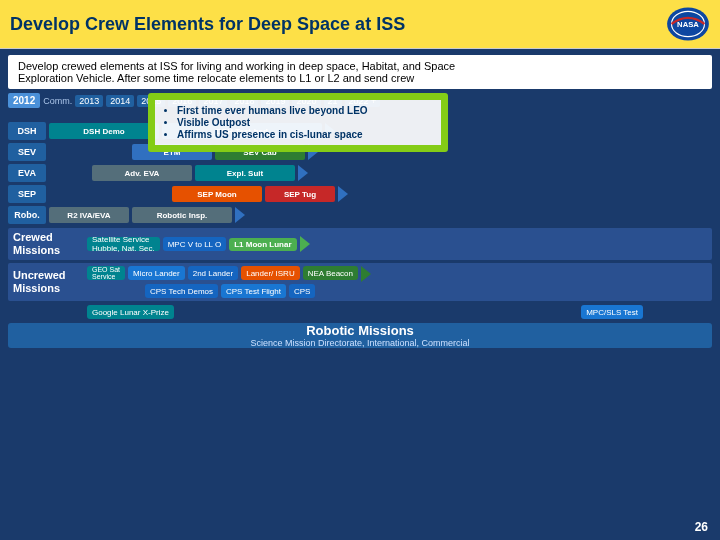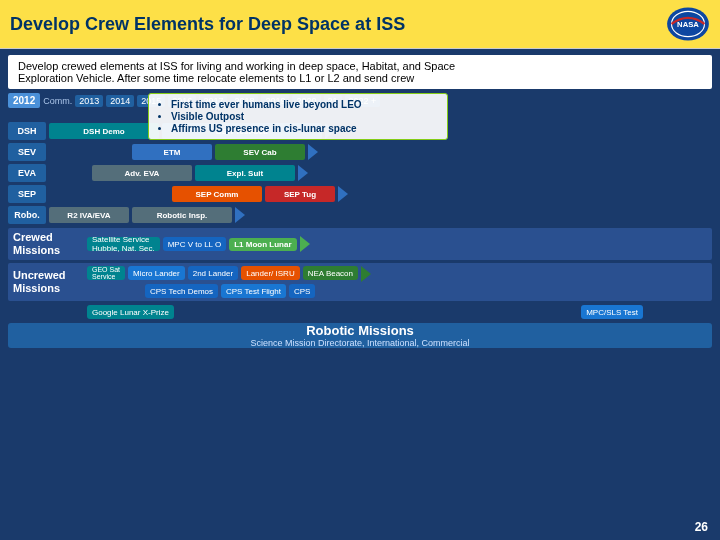--- a/index.html
+++ b/index.html
@@ -88,21 +88,21 @@
       font-size: 9px;
       border-radius: 2px;
     }
     .year-tag.end {
       background: #2060a0;
     }
 
     
     .tooltip-box {
       background: rgba(255,255,255,0.92);
-      border: 1px solid #84cc16;
+      border: 7px solid #84cc16;
       padding: 4px 8px;
       font-size: 10px;
       color: #003366;
       border-radius: 3px;
       position: absolute;
       left: 140px;
       top: 0;
       z-index: 10;
       width: 300px;
     }
@@ -371,21 +371,21 @@
               <div class="bar bar-gray" style="width:100px;">Adv. EVA</div>
               <div class="bar bar-teal" style="width:100px;">Expl. Suit</div>
               <div class="arrow-right"></div>
             </div>
           </div>
 
           <div class="trow">
             <div class="trow-label">SEP</div>
             <div class="trow-content">
               <div style="width:120px;"></div>
-              <div class="bar bar-orange" style="width:90px;">SEP Comm</div>
+              <div class="bar bar-orange" style="width:90px;">SEP Moon</div>
               <div class="bar bar-red" style="width:70px;">SEP Tug</div>
               <div class="arrow-right"></div>
             </div>
           </div>
 
           <div class="trow">
             <div class="trow-label">Robo.</div>
             <div class="trow-content">
               <div class="bar bar-gray" style="width:80px;">R2 IVA/EVA</div>
               <div class="bar bar-gray" style="width:100px;">Robotic Insp.</div>

